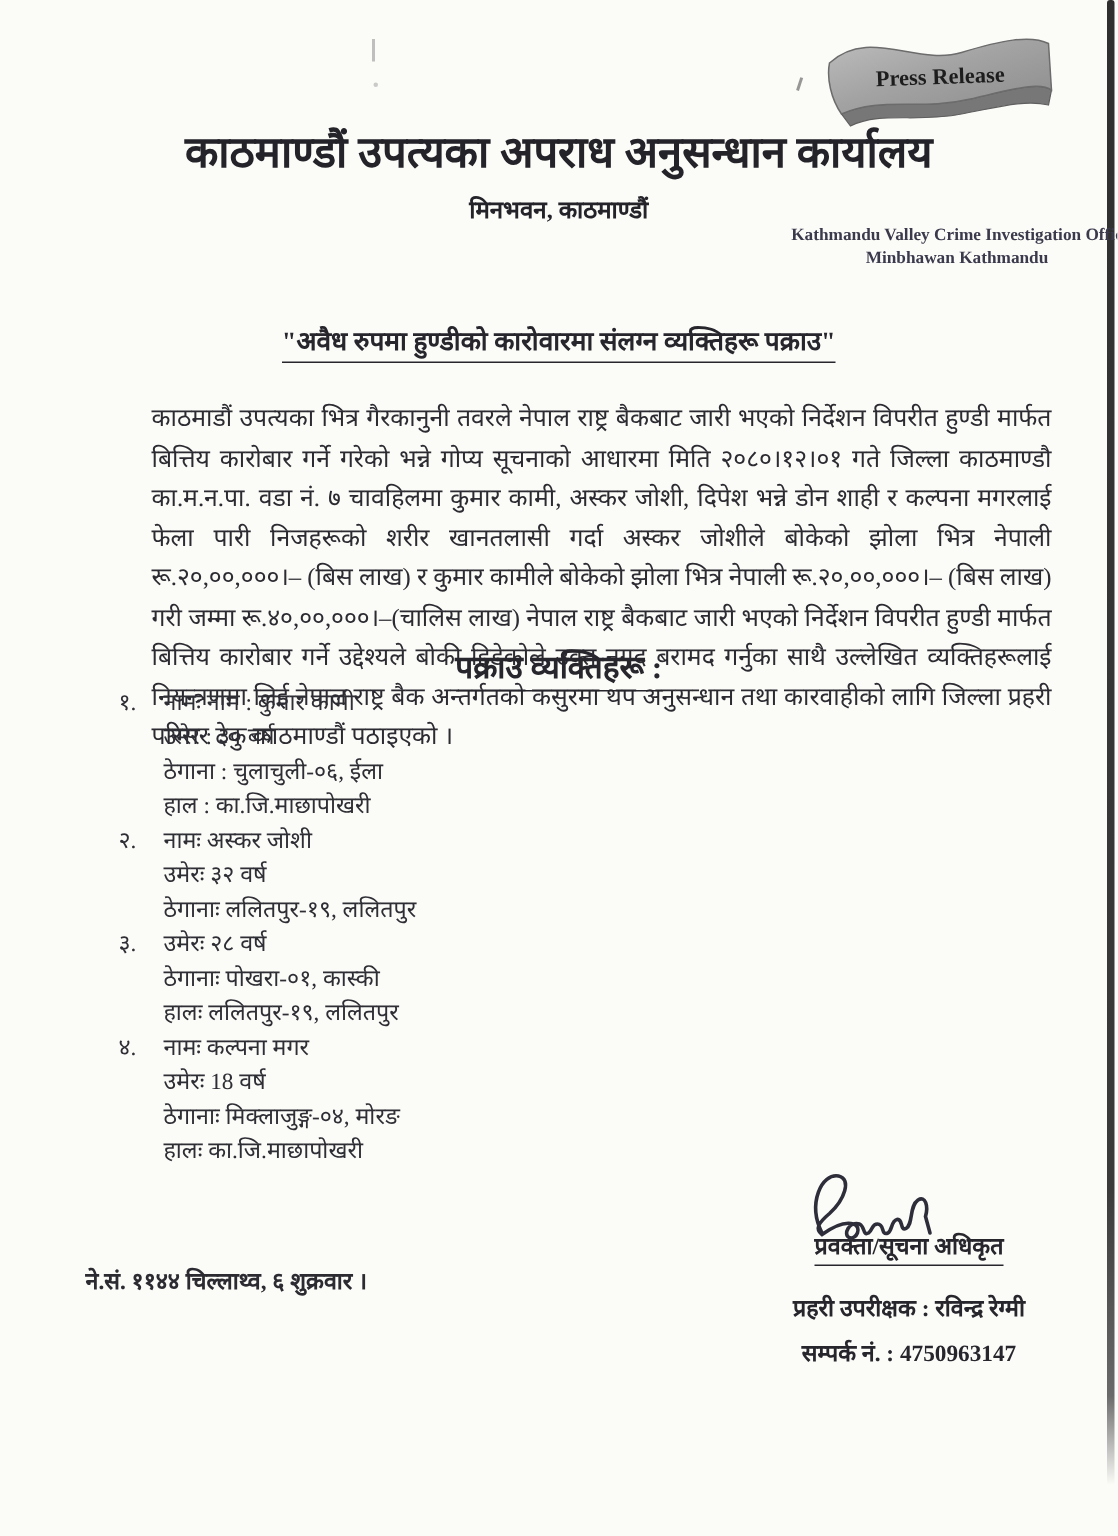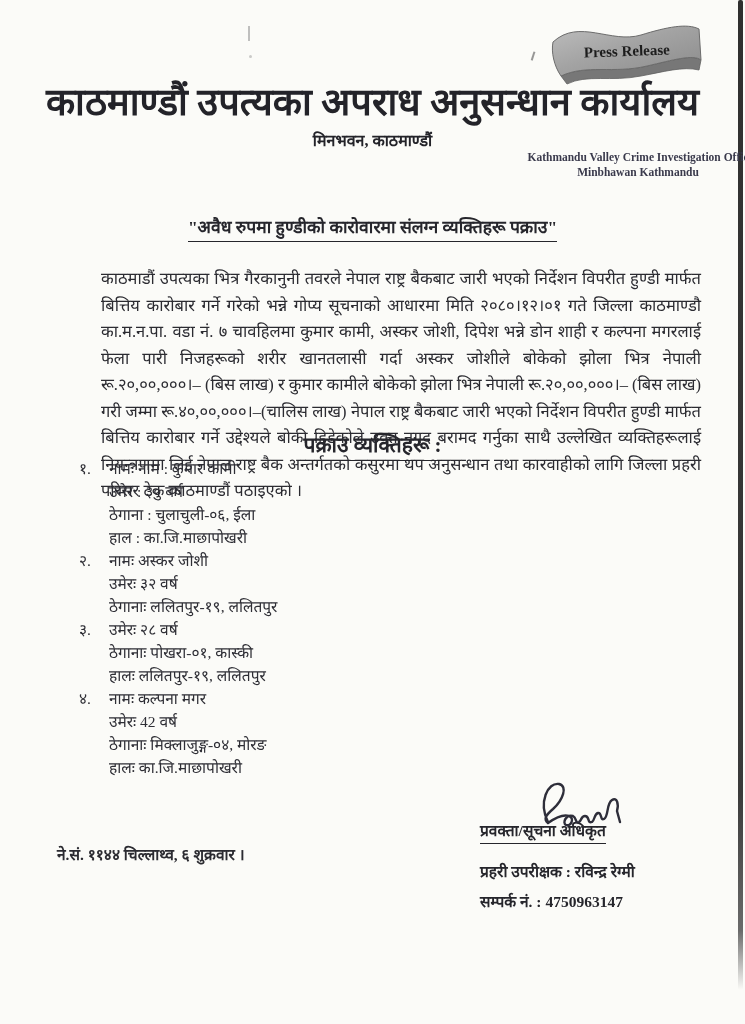--- a/index.html
+++ b/index.html
@@ -19,21 +19,21 @@
   }
   .artifact-dash { position:absolute; left:248px; top:26px; width:2px; height:15px; background:#8e8e8e; opacity:.55; }
   .artifact-dot  { position:absolute; left:249px; top:55px; width:3px; height:3px; background:#9a9a9a; border-radius:50%; opacity:.5; }
   .artifact-mark { position:absolute; left:532px; top:52px; width:5px; height:9px; border-left:2px solid #555; transform:rotate(18deg); opacity:.6; }
 
   
   .stamp { position:absolute; top:14px; right:38px; width:166px; height:78px; }
 
   
   .header-np { position:absolute; top:82px; left:0; width:100%; text-align:center; font-weight:bold; color:#232329; }
-  .header-np .l1 { font-size:38px; line-height:40px;text-align:center; }
+  .header-np .l1 { font-size:29px; line-height:40px;text-align:center; }
   .header-np .l2 { font-size:16px; line-height:38px; }
   .header-en {
     position:absolute; top:150px; left:498px; width:280px; text-align:center;
     font-size:11.5px; font-weight:bold; color:#3a3a4c; line-height:15px;
     font-family:"Liberation Serif",serif;
   }
 
   
   .headline { position:absolute; top:214px; left:0; width:100%; text-align:center; }
   .headline span {
@@ -54,21 +54,21 @@
     border-bottom:1.6px solid #26262c; padding-bottom:2px;
   }
 
   
   .person-list { position:absolute; top:457px; left:79px; width:420px; font-size:15.5px; line-height:23px; color:#2e2e35; }
   .person { display:flex; }
   .person .num { width:30px; flex:0 0 30px; }
   .person .lines { flex:1; }
 
   
-  .sign-block { position:absolute; top:776px; left:480px; width:252px; color:#26262c; }
+  .sign-block { position:absolute; top:776px; left:480px; width:252px; text-align:center; color:#26262c; }
   .sign-svg { position:absolute; left:52px; top:0; }
   .sign-title { display:inline-block; margin-top:43px; font-size:15.5px; font-weight:bold;
                 border-bottom:1.8px solid #26262c; padding-bottom:2px; }
   .sign-officer { margin-top:16px; font-size:15.5px; font-weight:bold; }
   .sign-contact { margin-top:8px; font-size:15.5px; font-weight:bold; }
 
   
   .footer-left { position:absolute; top:840px; left:57px; font-size:15.5px; font-weight:bold; color:#2b2b31; line-height:29px; }
   .footer-left .d1 { padding-left:34px; }
 </style>
@@ -144,21 +144,21 @@
         <div>उमेरः २८ वर्ष</div>
         <div>ठेगानाः पोखरा-०१, कास्की</div>
         <div>हालः ललितपुर-१९, ललितपुर</div>
       </div>
     </div>
 
     <div class="person">
       <span class="num">४.</span>
       <div class="lines">
         <div>नामः कल्पना मगर</div>
-        <div>उमेरः 42 वर्ष</div>
+        <div>उमेरः 18 वर्ष</div>
         <div>ठेगानाः मिक्लाजुङ्ग-०४, मोरङ</div>
         <div>हालः का.जि.माछापोखरी</div>
       </div>
     </div>
 
   </div>
 
   <div class="sign-block">
     <svg class="sign-svg" width="110" height="52" viewBox="0 0 110 52">
       <path d="M 16,46 C 6,26 16,6 27,8 C 36,10 31,24 21,33 C 14,39 11,43 16,47 C 23,42 31,38 37,40 C 43,42 39,51 34,49 C 30,47 34,38 41,40 C 45,42 43,48 47,46 C 50,44 49,40 53,40 C 58,40 55,48 60,46 C 63,44 62,38 66,37 C 70,36 68,45 72,43 C 77,40 74,28 80,24 C 85,21 87,28 85,35 L 88,46" fill="none" stroke="#2e2e3a" stroke-width="2.4" stroke-linecap="round"></path>

